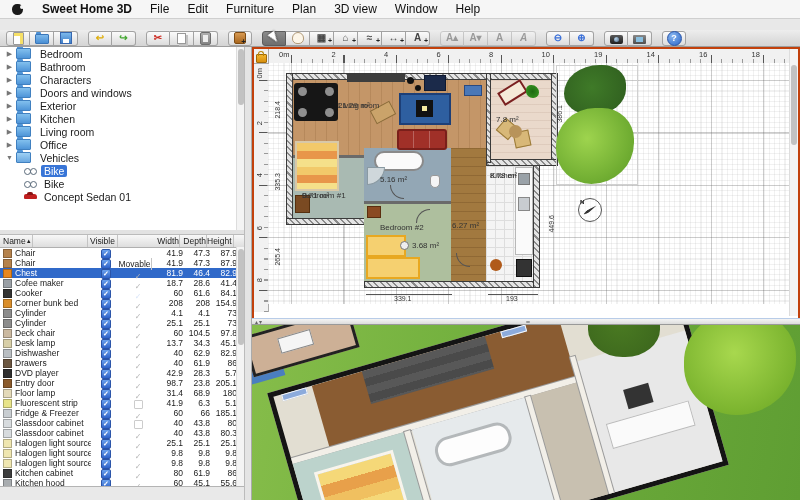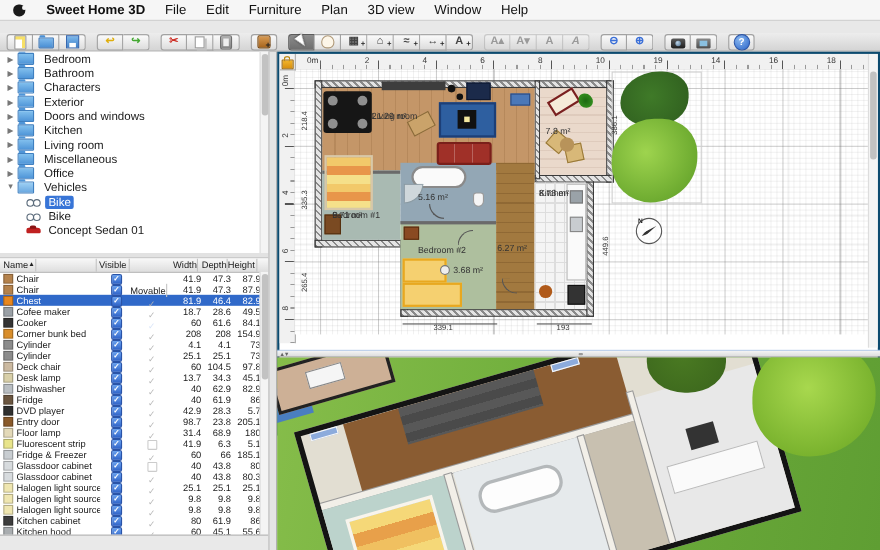--- a/index.html
+++ b/index.html
@@ -121,21 +121,21 @@
   .t-row.sel .cbg{color:#d8e4f8;}
   .cbe{display:inline-block;width:7px;height:7px;background:#fff;border:1px solid #ccc;border-radius:1px;}
   .table-filler{position:absolute;left:0;bottom:0;width:244px;height:13px;background:#e9e9e9;
       border-top:1px solid #b4b4b4;}
 
   .vsplit{position:absolute;left:244px;top:47px;width:8px;height:453px;background:#e4e4e4;
       border-left:1px solid #bbb;border-right:1px solid #aaa;box-sizing:border-box;}
 
   
   .plan{position:absolute;left:252px;top:47px;width:548px;height:349px;background:#fff;
-        box-sizing:border-box;border:2px solid #0c4a6e;overflow:hidden;}
+        box-sizing:border-box;border:2px solid #c2410c;overflow:hidden;}
   .p-corner{position:absolute;left:0;top:0;width:14px;height:14px;background:#f1f1f1;
         border-right:1px solid #aaa;border-bottom:1px solid #aaa;z-index:6;}
   .lock{position:absolute;left:2px;top:5px;width:9px;height:7px;
         background:linear-gradient(#f2b52c,#d8900f);border:1px solid #a06a08;border-radius:1px;z-index:7;}
   .lock::before{content:'';position:absolute;left:1px;top:-4px;width:4px;height:4px;
         border:1.5px solid #b8860b;border-bottom:none;border-radius:3px 3px 0 0;}
   .hruler{position:absolute;left:14px;top:0;width:524px;height:14px;background:#f1f1f1;border-bottom:1px solid #aaa;
         background-image:
           repeating-linear-gradient(to right,#555 0 1px,transparent 1px 52.5px),
           repeating-linear-gradient(to right,#999 0 1px,transparent 1px 10.5px);
@@ -342,41 +342,36 @@
           <span class="tree-label">Bathroom</span>
         </div>
         <div class="tree-row">
           <span class="disc">▶</span>
           <span class="folder"></span>
           <span class="tree-label">Characters</span>
         </div>
         <div class="tree-row">
           <span class="disc">▶</span>
           <span class="folder"></span>
-          <span class="tree-label">Exterior</span>
+          <span class="tree-label">Doors and windows</span>
         </div>
         <div class="tree-row">
           <span class="disc">▶</span>
           <span class="folder"></span>
-          <span class="tree-label">Doors and windows</span>
+          <span class="tree-label">Exterior</span>
         </div>
         <div class="tree-row">
           <span class="disc">▶</span>
           <span class="folder"></span>
           <span class="tree-label">Kitchen</span>
         </div>
         <div class="tree-row">
           <span class="disc">▶</span>
           <span class="folder"></span>
           <span class="tree-label">Living room</span>
-        </div>
-        <div class="tree-row">
-          <span class="disc">▶</span>
-          <span class="folder"></span>
-          <span class="tree-label">Miscellaneous</span>
         </div>
         <div class="tree-row">
           <span class="disc">▶</span>
           <span class="folder"></span>
           <span class="tree-label">Office</span>
         </div>
         <div class="tree-row">
           <span class="disc">▼</span>
           <span class="folder open"></span>
           <span class="tree-label">Vehicles</span>
@@ -443,21 +438,21 @@
           </div>
           <div class="t-row">
             <span class="c-name">
               <span class="t-ic" style="background: rgb(154, 160, 166);"></span>
               <span>Cofee maker</span>
             </span>
             <span class="c-vis"><span class="cbb">✓</span></span>
             <span class="c-mov"><span class="cbg">✓</span></span>
             <span class="c-w">18.7</span>
             <span class="c-d">28.6</span>
-            <span class="c-h">49.5</span>
+            <span class="c-h">41.4</span>
           </div>
           <div class="t-row">
             <span class="c-name">
               <span class="t-ic" style="background: rgb(51, 51, 51);"></span>
               <span>Cooker</span>
             </span>
             <span class="c-vis"><span class="cbb">✓</span></span>
             <span class="c-mov"><span class="cbg">✓</span></span>
             <span class="c-w">60</span>
             <span class="c-d">61.6</span>
@@ -525,21 +520,21 @@
             </span>
             <span class="c-vis"><span class="cbb">✓</span></span>
             <span class="c-mov"><span class="cbg">✓</span></span>
             <span class="c-w">40</span>
             <span class="c-d">62.9</span>
             <span class="c-h">82.9</span>
           </div>
           <div class="t-row">
             <span class="c-name">
               <span class="t-ic" style="background: rgb(107, 86, 64);"></span>
-              <span>Fridge</span>
+              <span>Drawers</span>
             </span>
             <span class="c-vis"><span class="cbb">✓</span></span>
             <span class="c-mov"><span class="cbg">✓</span></span>
             <span class="c-w">40</span>
             <span class="c-d">61.9</span>
             <span class="c-h">86</span>
           </div>
           <div class="t-row">
             <span class="c-name">
               <span class="t-ic" style="background: rgb(47, 47, 47);"></span>

